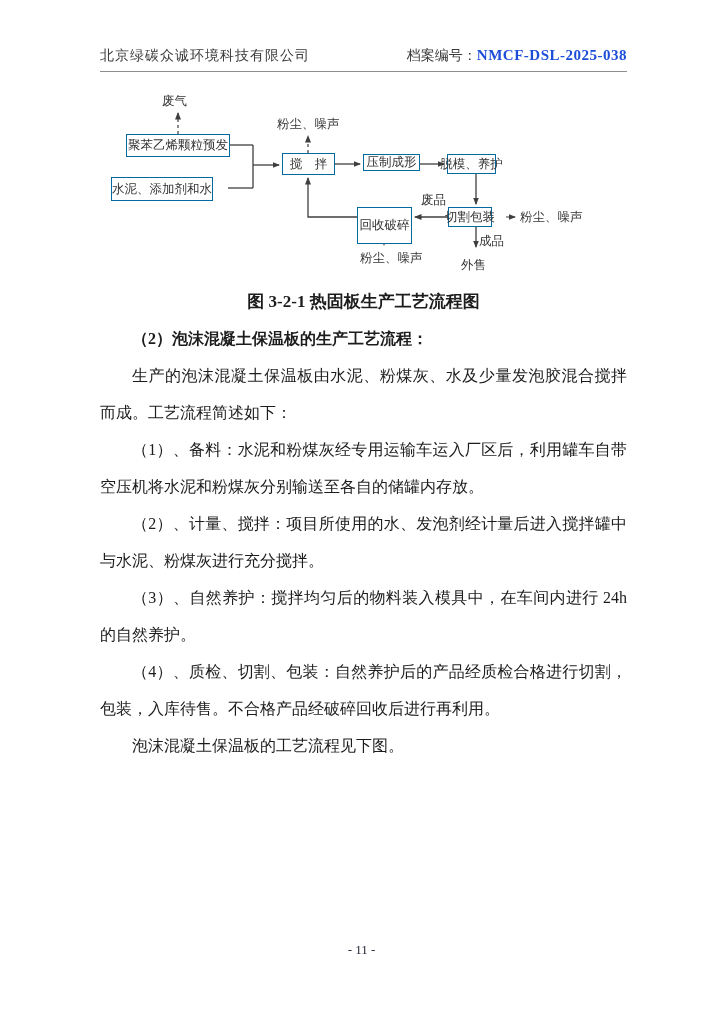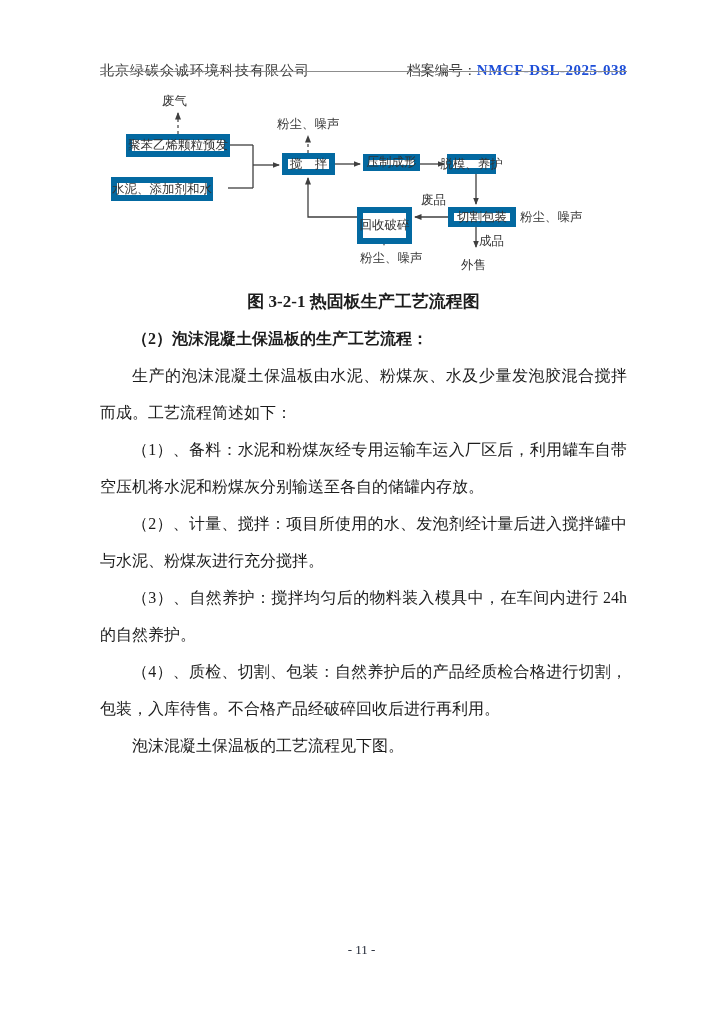--- a/index.html
+++ b/index.html
@@ -2,33 +2,33 @@
 <html><head>
 <meta charset="utf-8">
 <style>
   html,body { margin:0; padding:0; background:#ffffff; }
   .page {
     position:relative; width:723px; height:1024px; background:#ffffff;
     font-family:"Liberation Serif","DejaVu Serif",serif; color:#1c1c1c; overflow:hidden;
   }
   
   .hdr {
-    position:absolute; left:100px; top:62px; width:527px;
+    position:absolute; left:100px; top:47px; width:527px;
     display:flex; justify-content:space-between; align-items:flex-start;
   }
   .hdr .company { font-size:14px; color:#3a3a3a; letter-spacing:1px; }
   .hdr .arch { font-size:14px; color:#3a3a3a; white-space:nowrap; }
   .hdr .arch .num { font-weight:bold; color:#1d4ed8; font-size:15px; letter-spacing:0.5px; }
   .hdr-rule { position:absolute; left:100px; top:71px; width:527px; height:0; border-top:1px solid #8d8d8d; }
 
   
   .flow { position:absolute; left:100px; top:85px; width:560px; height:197px; font-size:12.5px; color:#333; }
   .flow svg { position:absolute; left:0; top:0; }
   .fbox {
-    position:absolute; border:6px solid #0369a1; background:#fff;
+    position:absolute; border:1px solid #0369a1; background:#fff;
     display:flex; align-items:center; justify-content:center; white-space:nowrap;
     box-sizing:border-box;
   }
   .flabel { position:absolute; white-space:nowrap; }
 
   
   .textblock { position:absolute; left:100px; top:283px; width:527px; font-size:16px; line-height:37px; }
   .caption { text-align:center; font-weight:bold; font-size:17px; margin:0; }
   .heading { font-weight:bold; margin:0; text-indent:32px; font-size:16px; }
   p.body { margin:0; text-indent:32px; text-align:justify; text-justify:inter-character; }
@@ -71,21 +71,21 @@
         <path d="M284 142 V160" marker-end="url(#ah)"></path>
         <path d="M406 132 H415" marker-end="url(#ah)"></path>
       </g>
     </svg>
 
     <div class="fbox" style="left:26px;top:49px;width:104px;height:23px;">聚苯乙烯颗粒预发</div>
     <div class="fbox" style="left:11px;top:92px;width:102px;height:24px;">水泥、添加剂和水</div>
     <div class="fbox" style="left:182px;top:68px;width:53px;height:22px;">搅　拌</div>
     <div class="fbox" style="left:263px;top:69px;width:57px;height:17px;">压制成形</div>
     <div class="fbox" style="left:347px;top:69px;width:49px;height:20px;">脱模、养护</div>
-    <div class="fbox" style="left:348px;top:122px;width:68px;height:20px;">切割包装</div>
+    <div class="fbox" style="left:348px;top:122px;width:44px;height:20px;">切割包装</div>
     <div class="fbox" style="left:257px;top:122px;width:55px;height:37px;">回收破碎</div>
 
     <div class="flabel" style="left:62px;top:8px;">废气</div>
     <div class="flabel" style="left:177px;top:31px;">粉尘、噪声</div>
     <div class="flabel" style="left:321px;top:107px;">废品</div>
     <div class="flabel" style="left:420px;top:124px;">粉尘、噪声</div>
     <div class="flabel" style="left:379px;top:148px;">成品</div>
     <div class="flabel" style="left:361px;top:172px;">外售</div>
     <div class="flabel" style="left:260px;top:165px;">粉尘、噪声</div>
   </div>

